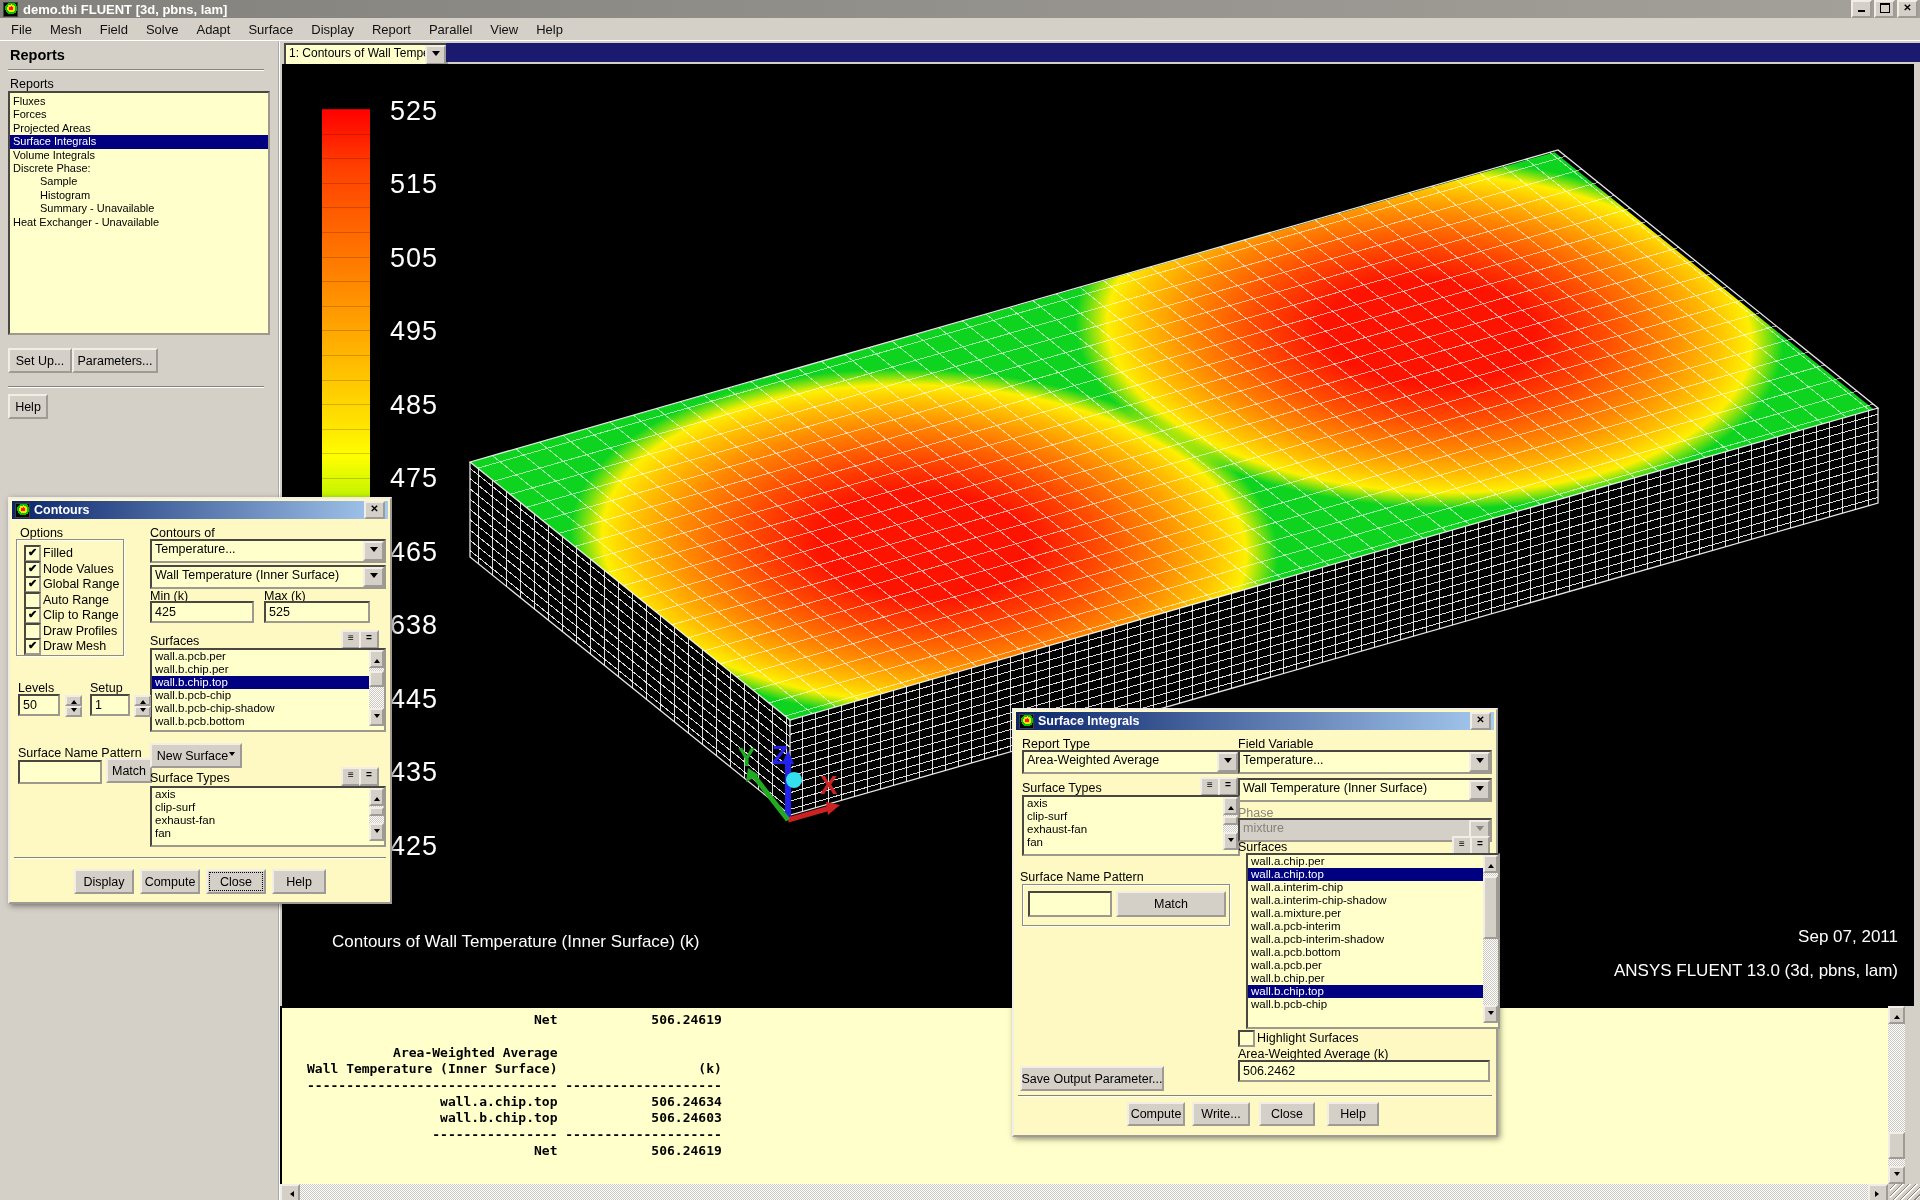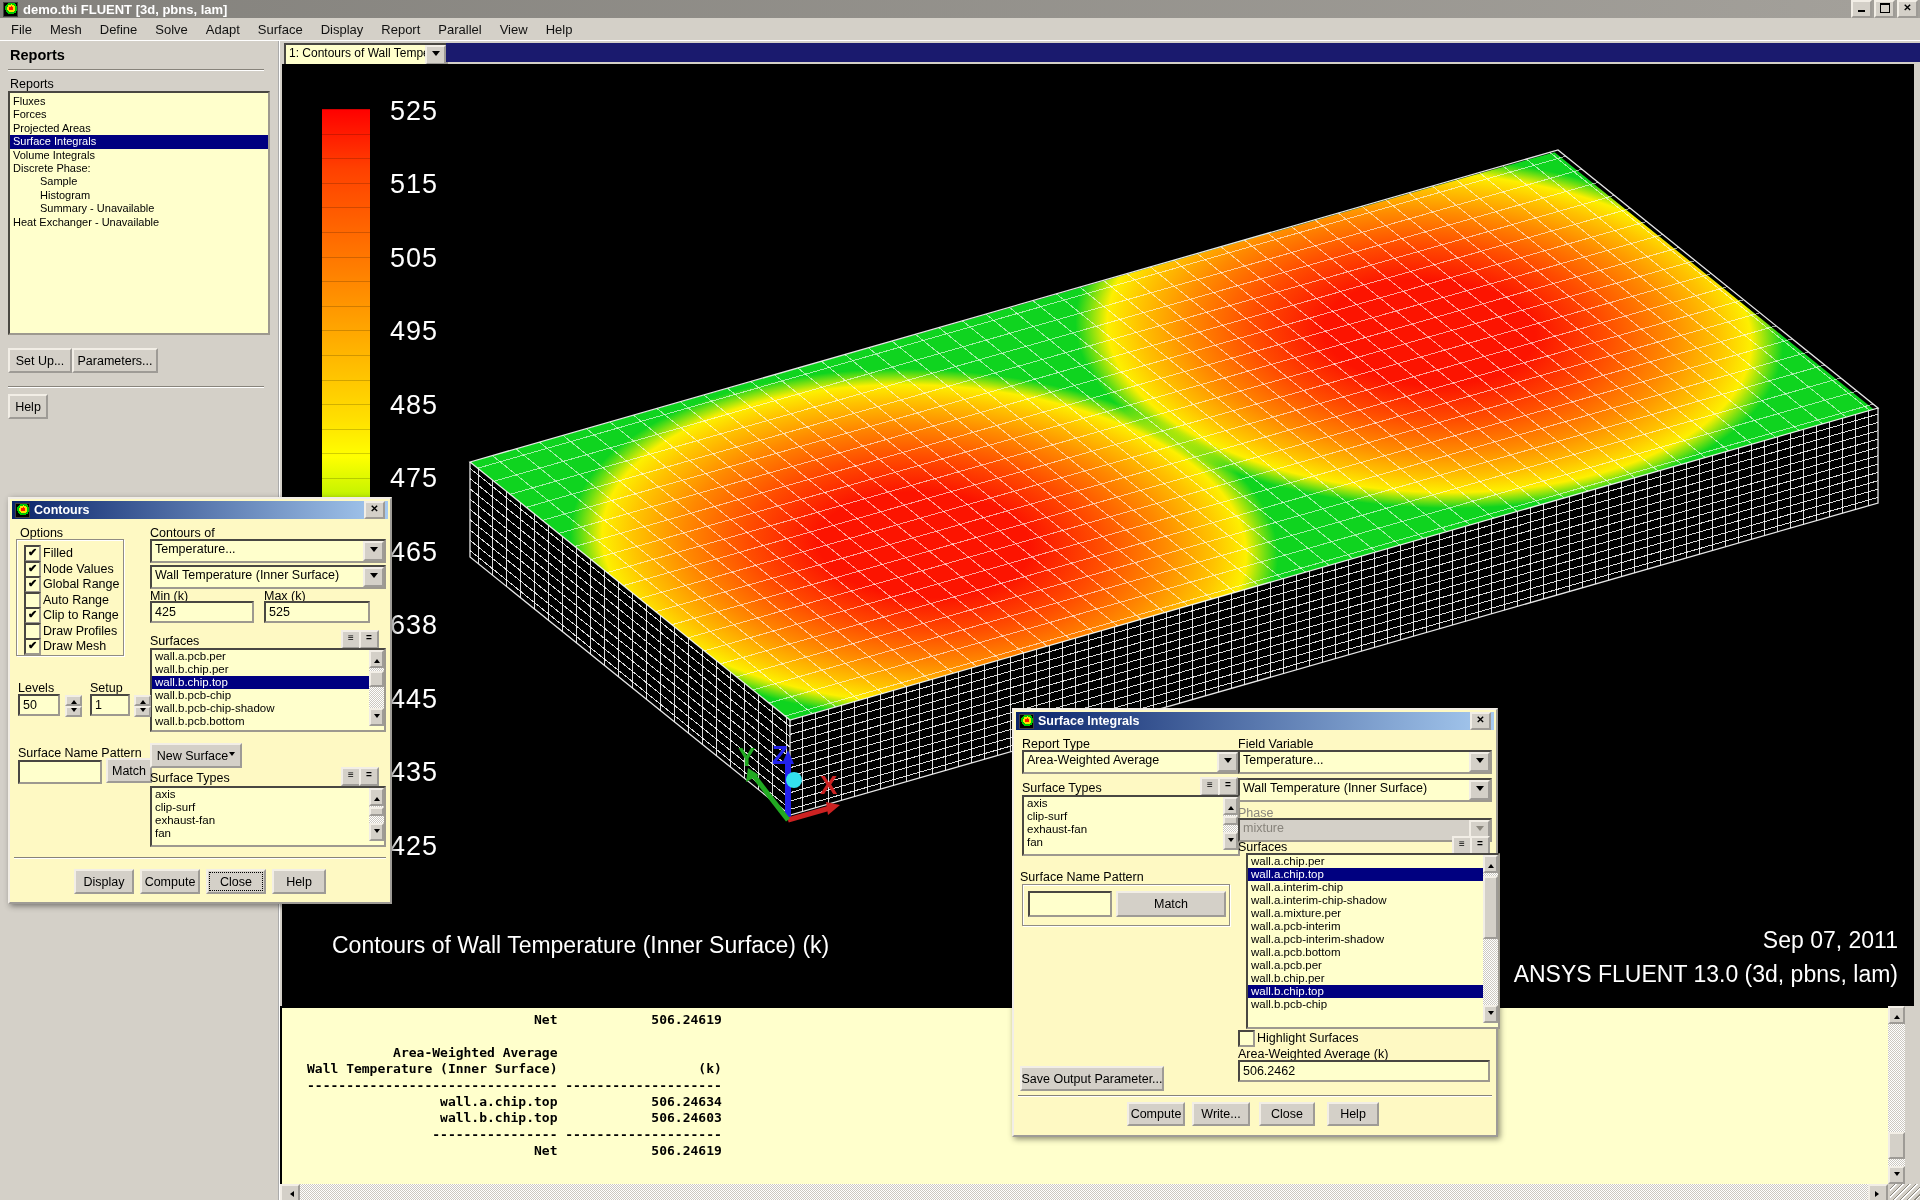--- a/index.html
+++ b/index.html
@@ -46,21 +46,21 @@
   .dialog{position:absolute;background:#fef9c3;border:2px outset #f2eee6;box-shadow:2px 2px 6px rgba(0,0,0,.45)}
   .dlg-title{position:absolute;left:2px;right:2px;top:2px;height:18px;
     background:linear-gradient(90deg,#0a246a,#a6caf0);display:flex;align-items:center;gap:4px;
     padding:0 3px;color:#fff;font-weight:bold;font-size:12.5px}
   .dlg-close{margin-left:auto;width:17px;height:14px;background:#d4d0c8;border:2px outset #f2eee6;
     color:#000;font-size:10px;font-weight:bold;line-height:11px;text-align:center}
   .app-icon{width:13px;height:13px;border:1px solid #404040;
     background:radial-gradient(circle at 55% 42%,#ff1400 0 2px,#ffe000 2px 4px,#00c800 4px 6px,#000 6px);flex:none}
   .menu-item{padding:3px 9px;font-size:13px;color:#111}
   .tick{position:absolute;color:#fff;font-size:27px;letter-spacing:1px}
-  .cap{position:absolute;color:#fff;font-size:23px;white-space:nowrap}
+  .cap{position:absolute;color:#fff;font-size:17px;white-space:nowrap}
   pre.console{position:absolute;margin:0;font-family:"DejaVu Sans Mono",monospace;
     font-weight:bold;font-size:13px;line-height:16.4px;color:#000}
 </style>
 </head>
 <body>
 
 <div id="app">
 
   <div class="abs" style="left:0;top:0;width:1920px;height:18px;background:linear-gradient(90deg,#83817c,#a4a19b);display:flex;align-items:center;padding-left:3px;box-sizing:border-box">
     <span class="app-icon"></span>
@@ -68,21 +68,21 @@
     <span style="margin-left:auto;display:flex;gap:2px;padding-right:2px">
       <span class="dlg-close" style="margin-left:0"><span style="display:inline-block;width:7px;border-bottom:2px solid #000;margin-top:8px"></span></span>
       <span class="dlg-close" style="margin-left:0"><span style="display:inline-block;width:8px;height:7px;border:1px solid #000;border-top-width:2px;margin-top:1px"></span></span>
       <span class="dlg-close" style="margin-left:0">✕</span>
     </span>
   </div>
 
   <div class="abs" style="left:0;top:18px;width:1920px;height:23px;background:#d4d0c8;display:flex;align-items:center;padding-left:2px;border-bottom:1px solid #fff;box-sizing:border-box">
     <span class="menu-item">File</span>
     <span class="menu-item">Mesh</span>
-    <span class="menu-item">Define</span>
+    <span class="menu-item">Field</span>
     <span class="menu-item">Solve</span>
     <span class="menu-item">Adapt</span>
     <span class="menu-item">Surface</span>
     <span class="menu-item">Display</span>
     <span class="menu-item">Report</span>
     <span class="menu-item">Parallel</span>
     <span class="menu-item">View</span>
     <span class="menu-item">Help</span>
   </div>
 

